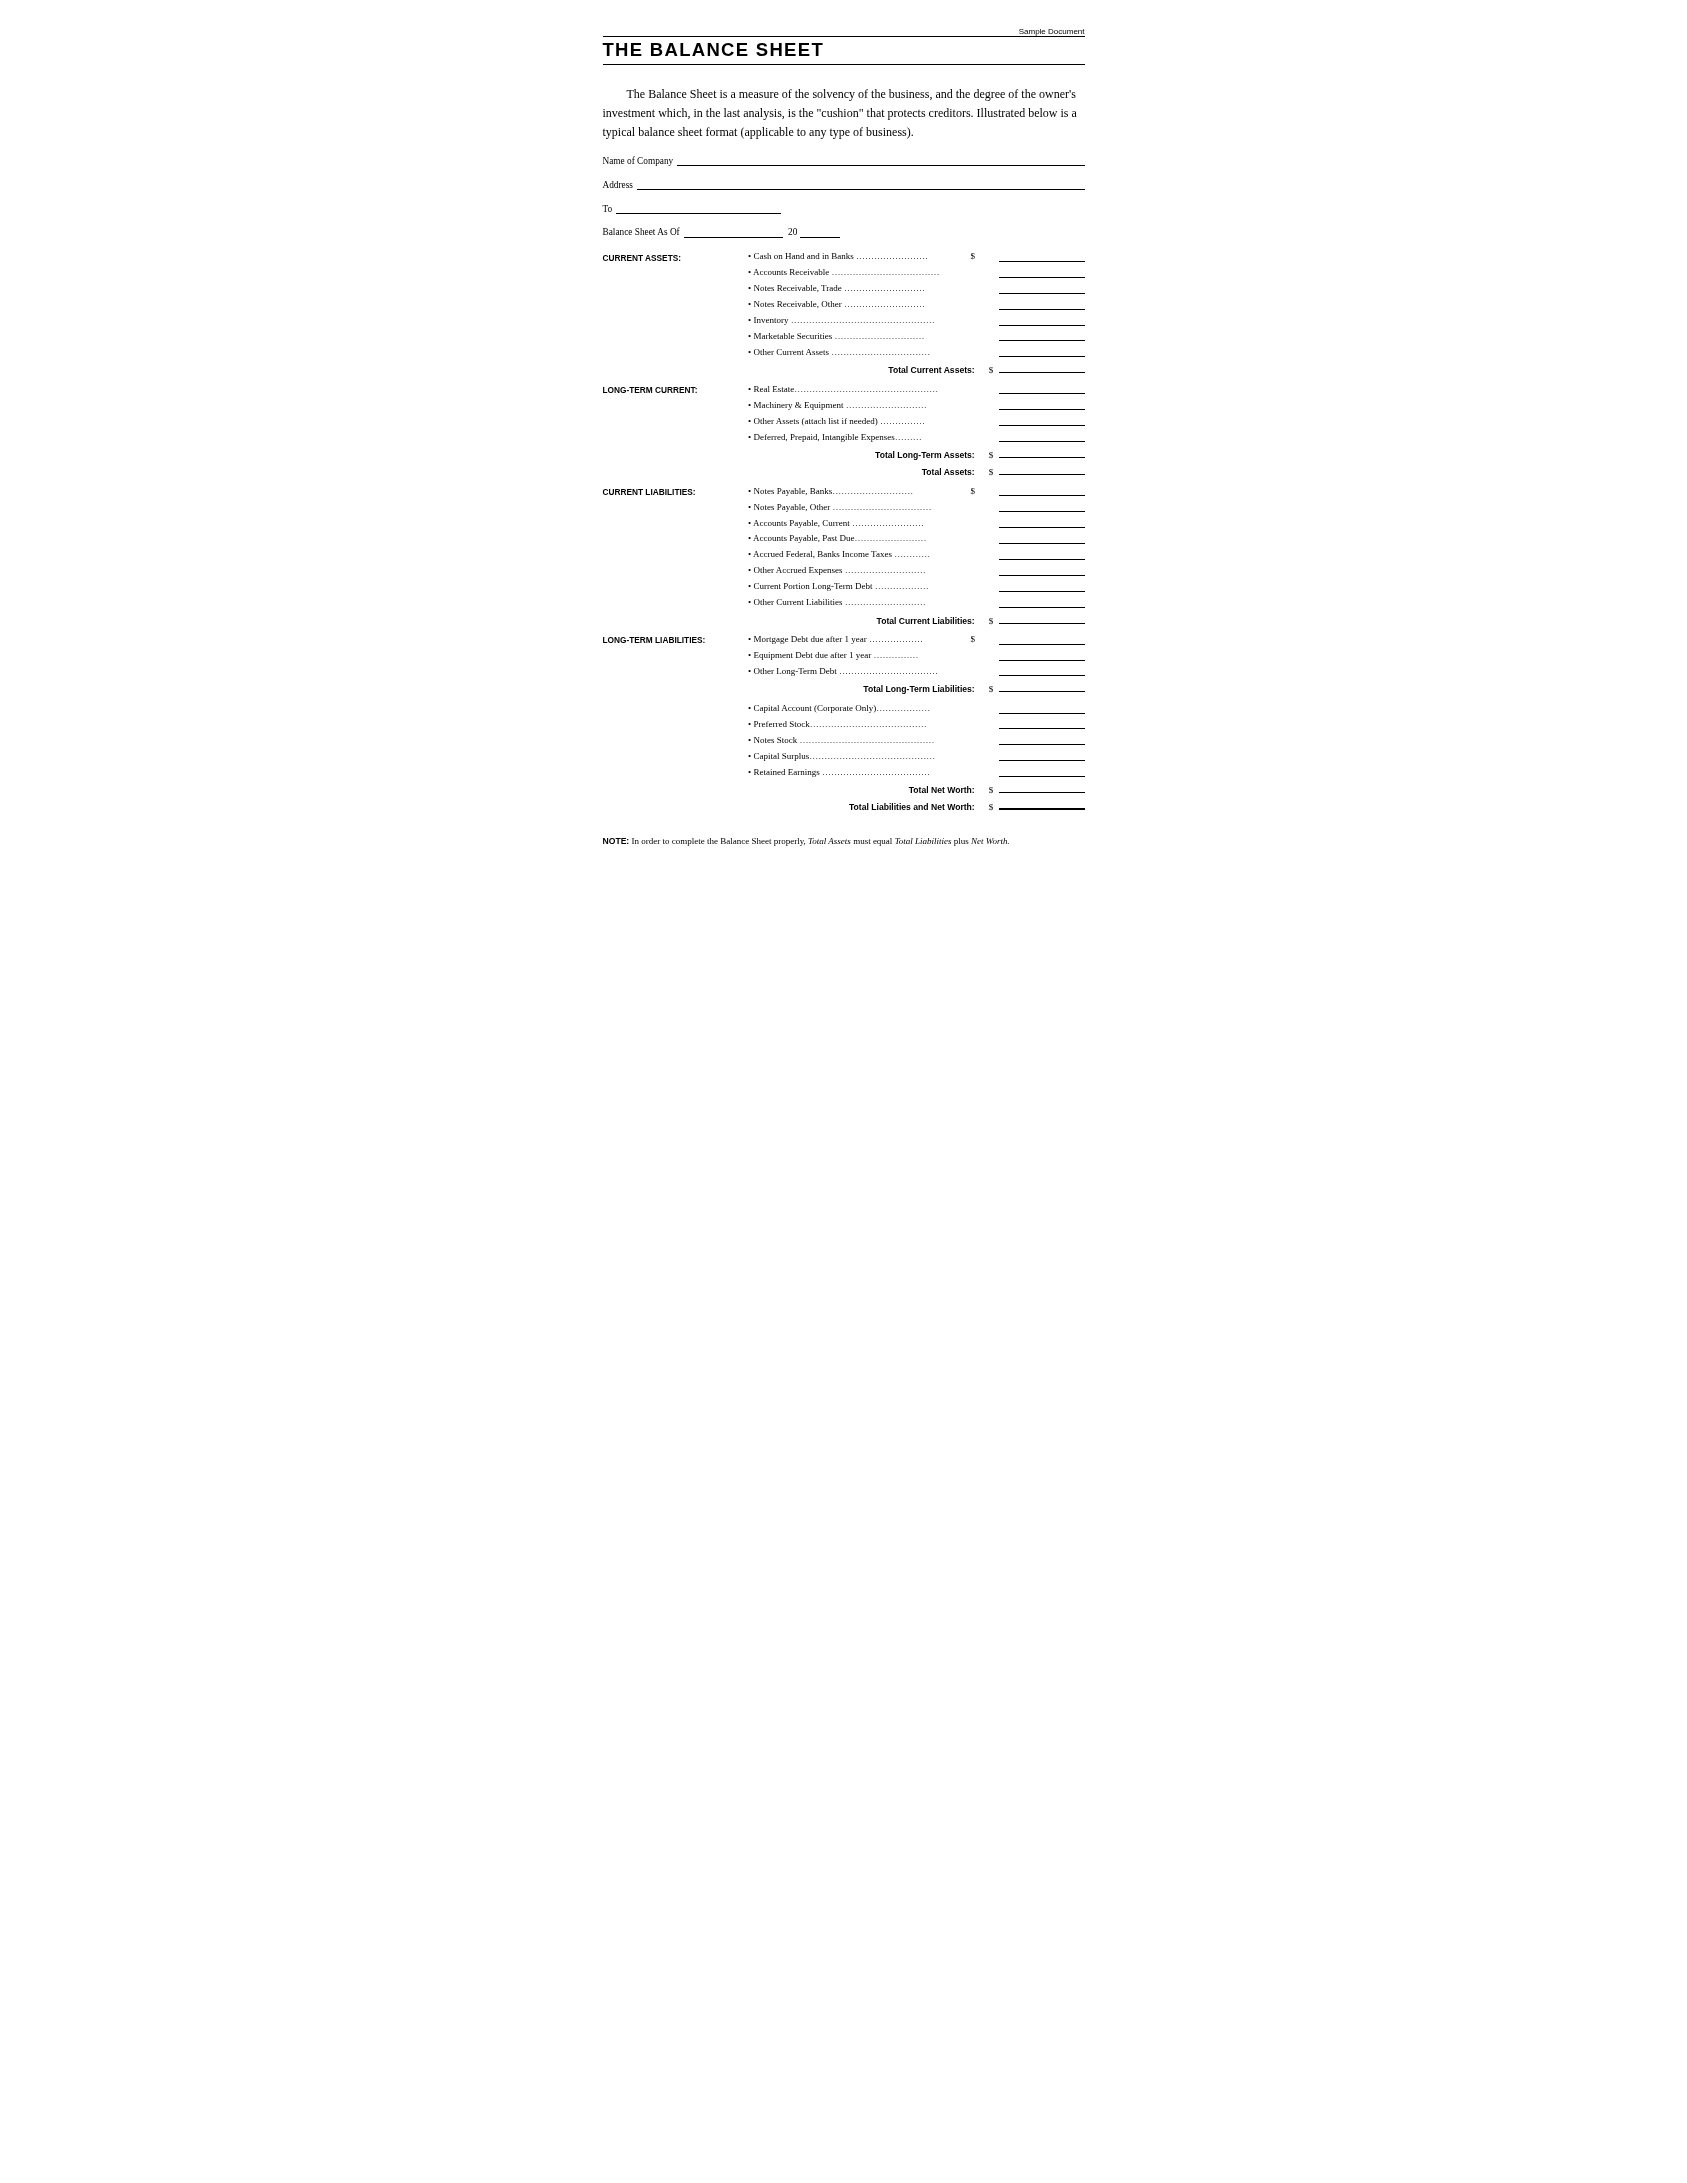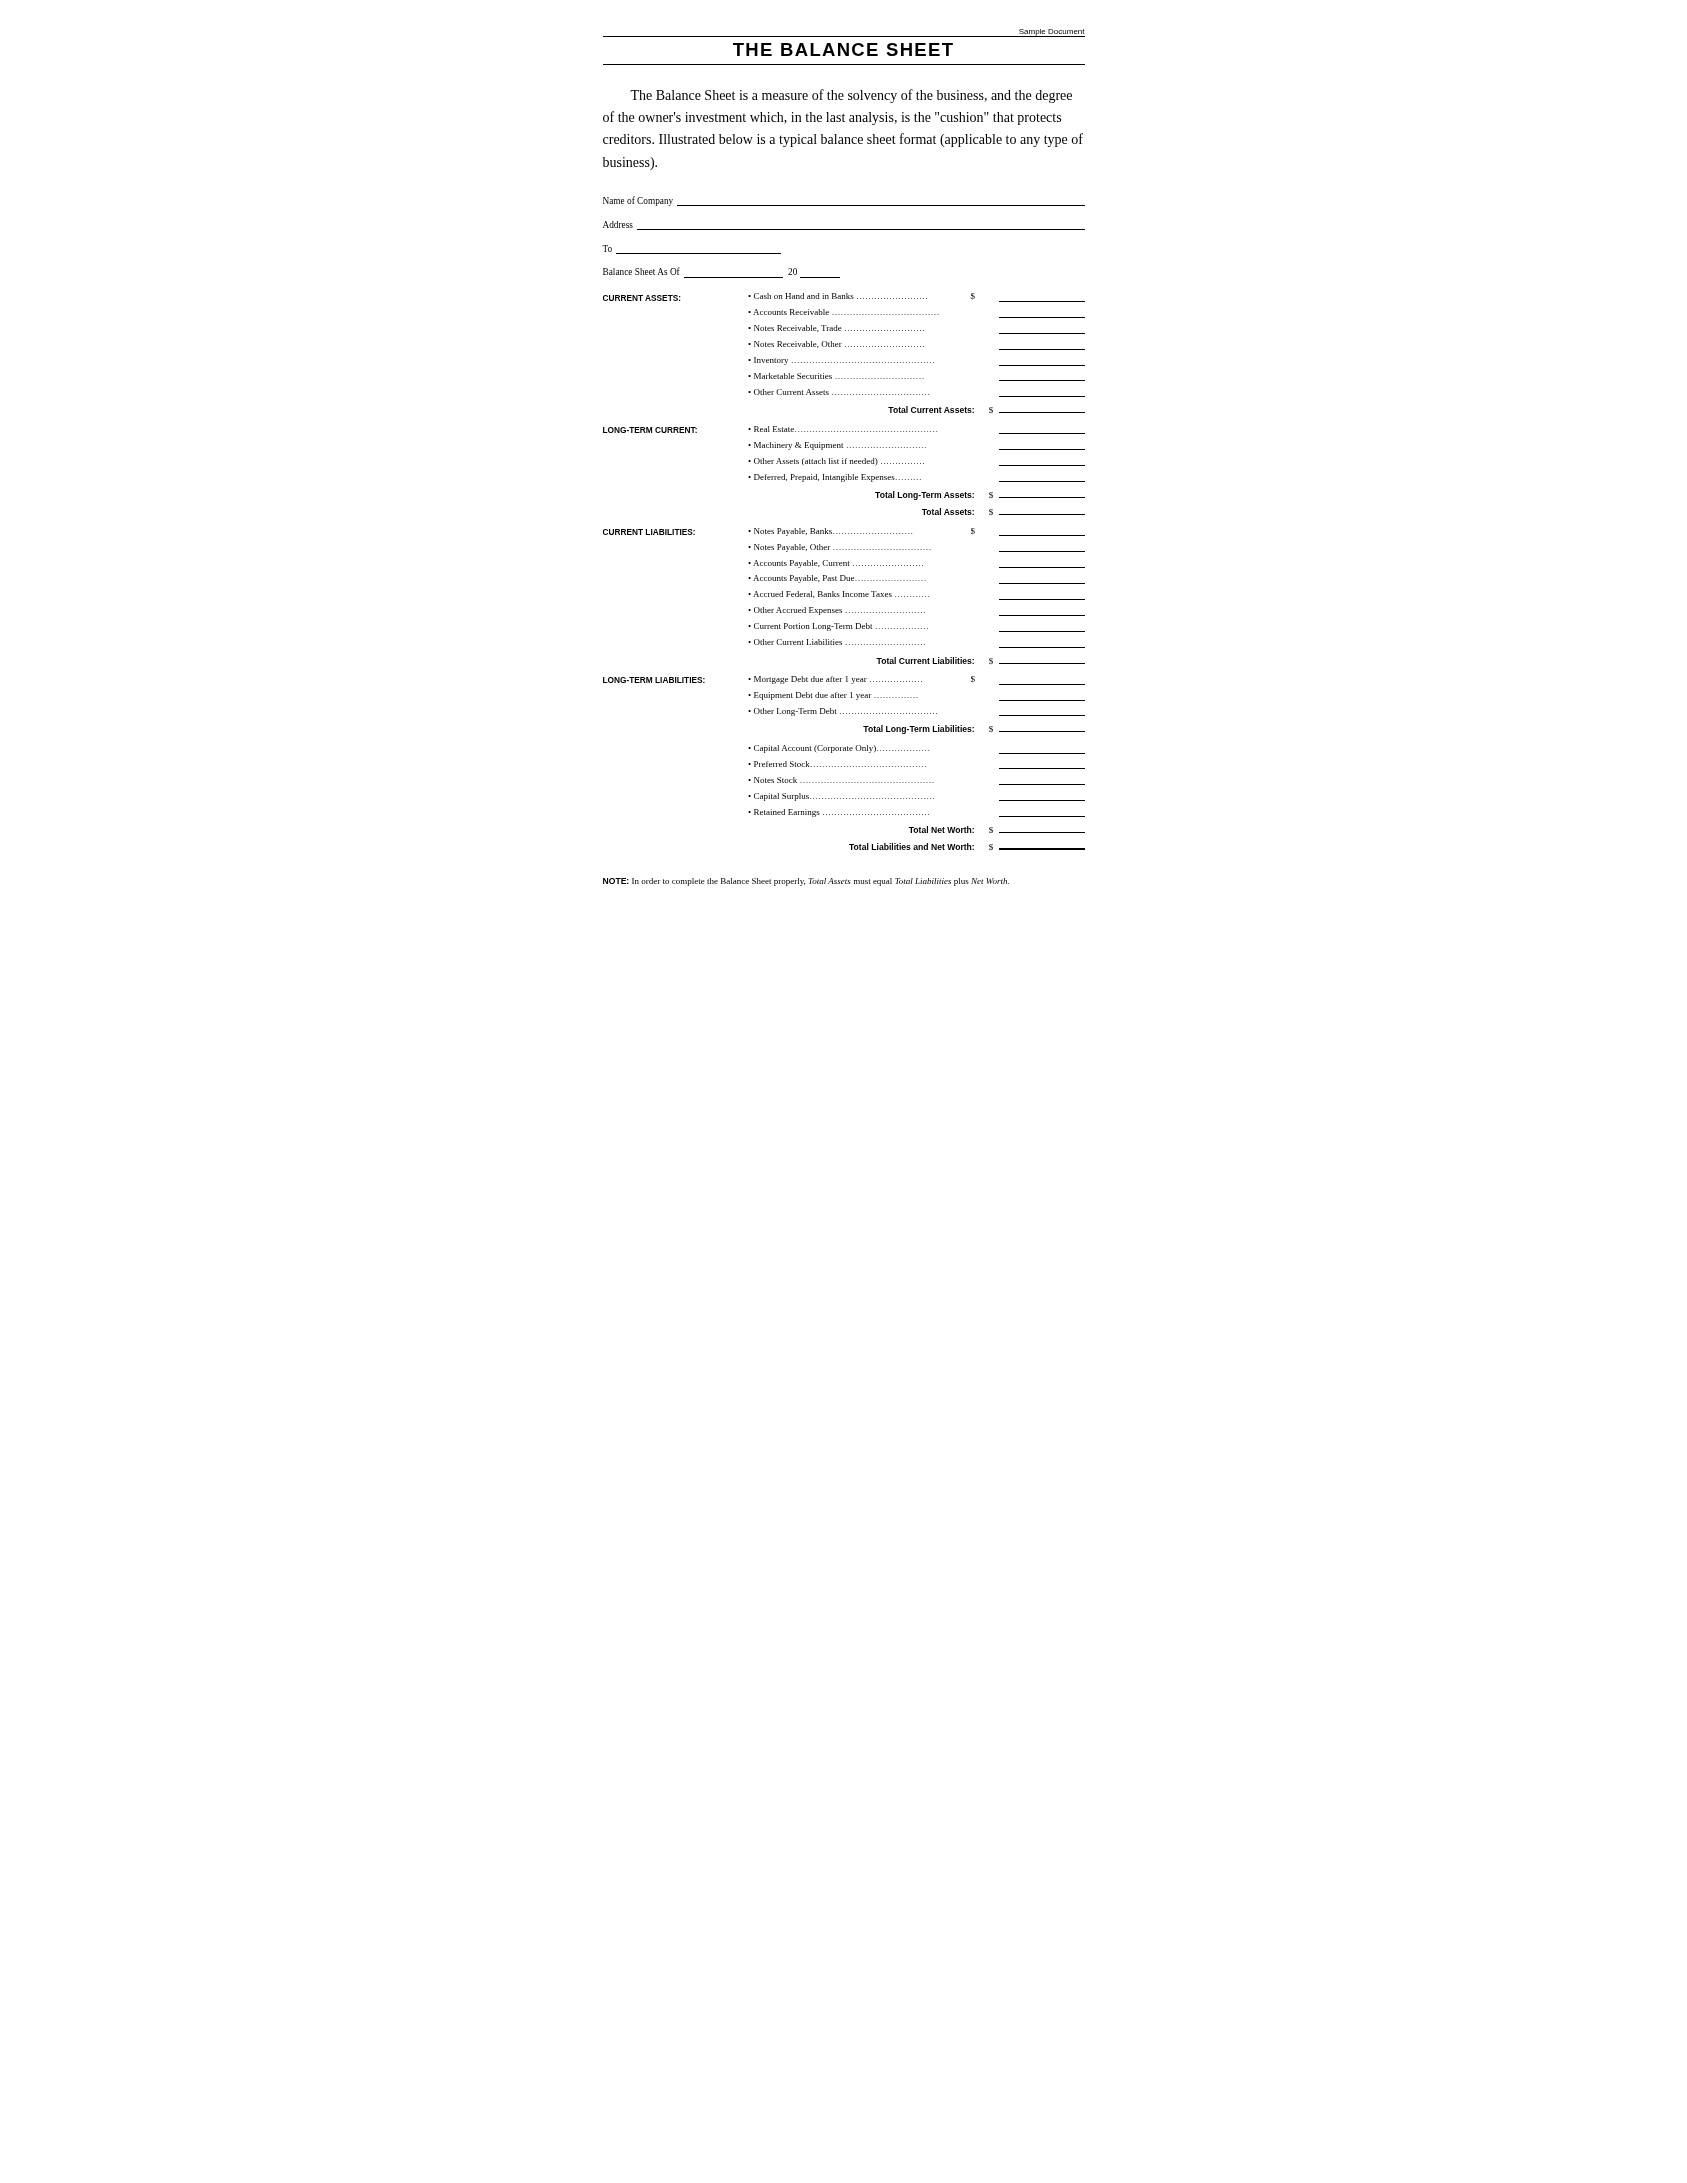--- a/index.html
+++ b/index.html
@@ -26,36 +26,36 @@
     .sample-doc {
       font-size: 8px;
       font-family: Arial, sans-serif;
       color: #000;
     }
 
     .title-bar {
       border-top: 1.3px solid #000;
       border-bottom: 1.3px solid #000;
       padding: 2.6px 0;
-      text-align: center;
+      text-align: left;
       margin-bottom: 20px;
     }
 
     .title-bar h1 {
       font-family: Arial, sans-serif;
       font-size: 18.5px;
       font-weight: 900;
       letter-spacing: 1.3px;
       text-transform: uppercase;
     }
 
     .intro-text {
-      font-size: 14px;
+      font-size: 12px;
       line-height: 1.6;
-      margin-bottom: 20px;
+      margin-bottom: 12px;
       text-indent: 2em;
     }
 
     .form-fields {
       margin-bottom: 13.2px;
     }
 
     .field-line {
       display: flex;
       align-items: flex-end;

